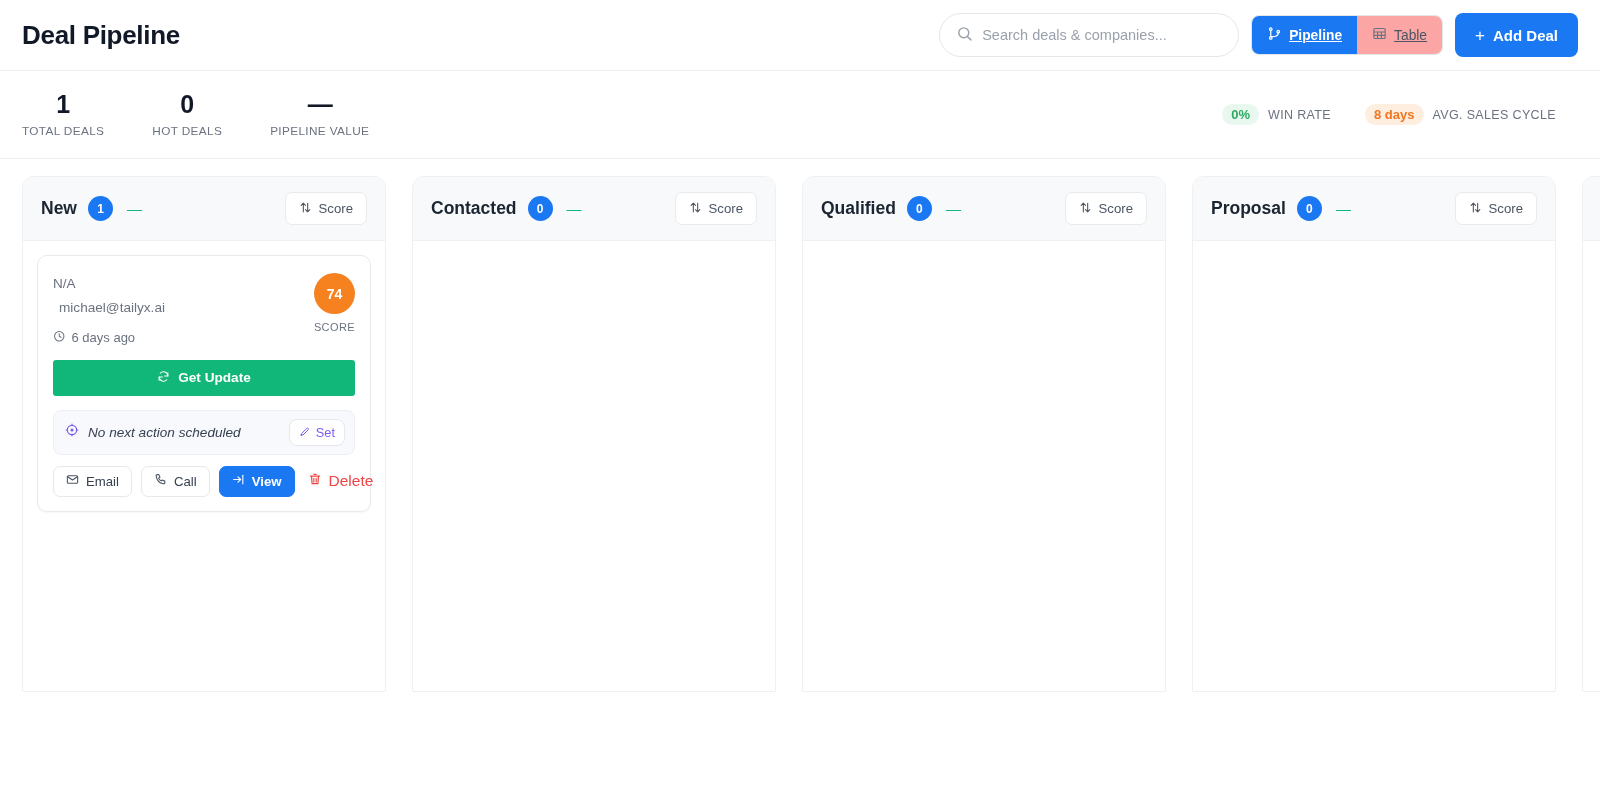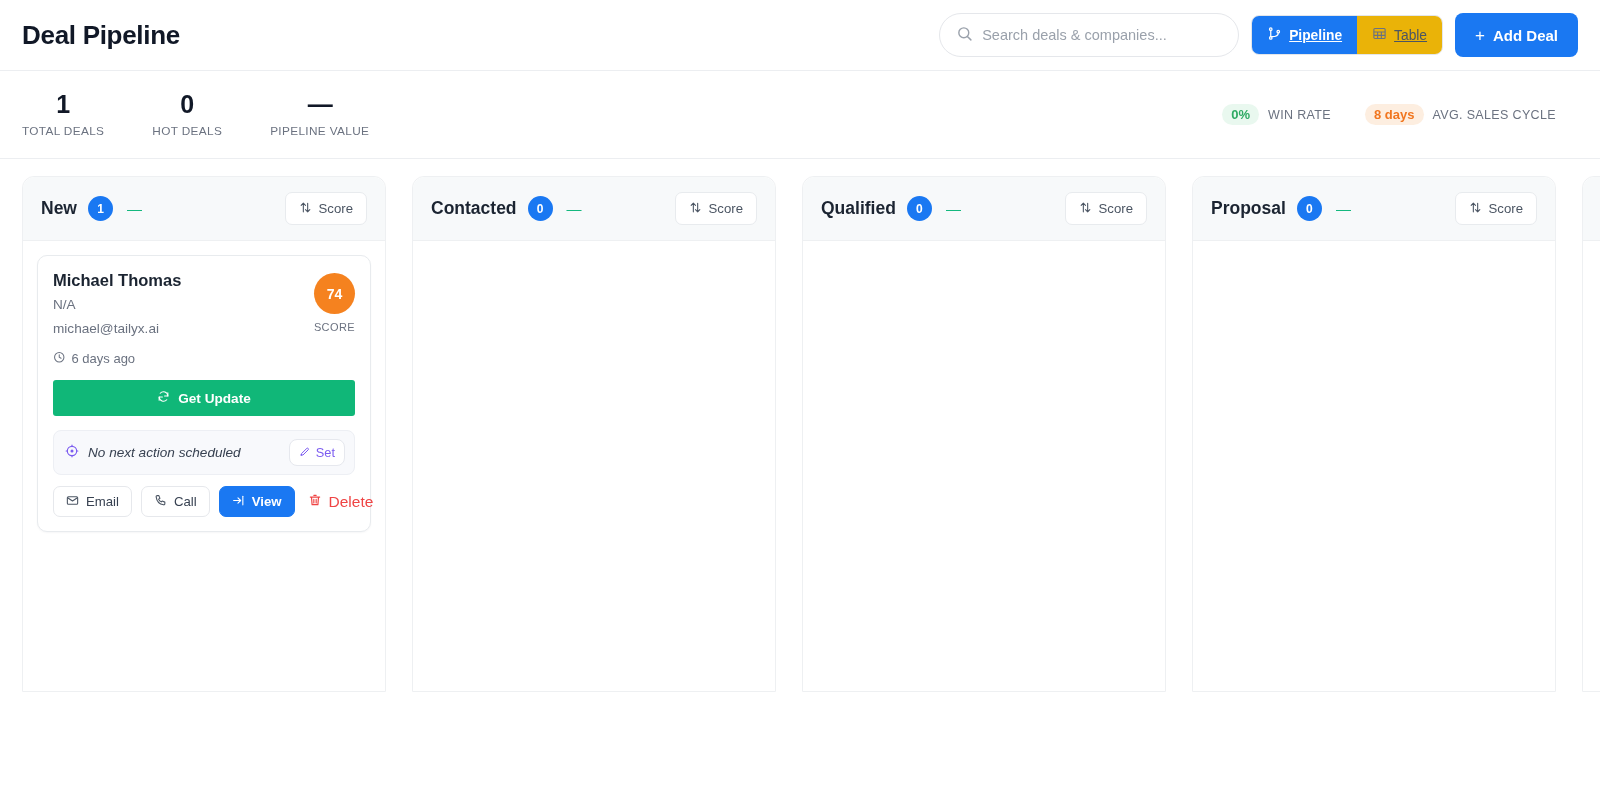--- a/index.html
+++ b/index.html
@@ -40,21 +40,21 @@
   .search-input::placeholder { color: #9aa1ab; }
 
   .seg {
     display: flex; align-items: center;
     border: 1px solid #e3e6ea; border-radius: 8px; overflow: hidden;
     height: 40px; background: #fff;
   }
   .seg-btn {
     display: flex; align-items: center; gap: 7px;
     height: 100%; padding: 0 15px;
-    font-size: 13.8px; color: #4b5563; background: #eab308;
+    font-size: 13.8px; color: #4b5563; background: #fca5a5;
     border: none; cursor: pointer;
     font-family: "Liberation Sans", sans-serif;
   }
   .seg-btn .lbl { text-decoration: underline; }
   .seg-btn.active { background: #1a78f2; color: #fff; font-weight: bold; align-items: center; }
 
   .add-deal {
     display: flex; align-items: center; gap: 8px;
     height: 44px; padding: 0 20px;
     background: #1a78f2; color: #fff; border: none; border-radius: 8px;
@@ -129,21 +129,21 @@
   
   .deal-card {
     background: #fff; border: 1px solid #e8ebee; border-radius: 10px;
     padding: 14px 15px 14px 15px;
     box-shadow: 0 1px 2px rgba(16,24,40,0.04);
   }
   .deal-top { display: flex; align-items: flex-start; }
   .deal-info { flex: 1 1 auto; min-width: 0; }
   .deal-name { font-size: 16.5px; font-weight: bold; color: #1b2431; line-height: 1.25; }
   .deal-company { font-size: 13.6px; color: #6b7280; margin-top: 6px; }
-  .deal-email { font-size: 13.6px; color: #6b7280; margin-top: 9px; }
+  .deal-email { font-size: 13.6px; color: #6b7280; margin-top: 9px; margin-left: 6px; }
   .deal-time { display: flex; align-items: center; gap: 6px; font-size: 13px; color: #6b7280; margin-top: 15px; }
 
   .score-wrap { display: flex; flex-direction: column; align-items: center; flex: 0 0 auto; padding-top: 3px; }
   .score-circle {
     width: 41px; height: 41px; border-radius: 50%;
     background: #f5821f; color: #fff;
     display: flex; align-items: center; justify-content: center;
     font-size: 14px; font-weight: bold;
   }
   .score-cap { font-size: 11px; color: #6b7280; letter-spacing: 0.4px; margin-top: 7px; }
@@ -277,21 +277,20 @@
             </svg>
           </span>
           <span>Score</span>
         </button>
       </div>
       <div class="col-body">
 
         <div class="deal-card">
           <div class="deal-top">
             <div class="deal-info">
-              <div class="deal-name">Michael Thomas</div>
               <div class="deal-company">N/A</div>
               <div class="deal-email">michael@tailyx.ai</div>
               <div class="deal-time">
                 <span>
                   <svg width="12.5" height="12.5" viewBox="0 0 24 24" fill="none" stroke="#6b7280" stroke-width="2" stroke-linecap="round">
                     <circle cx="12" cy="12" r="9"></circle>
                       <path d="M12 7v5l3.5 2"></path>
                   </svg>
                 </span>
                 <span>6 days ago</span>

